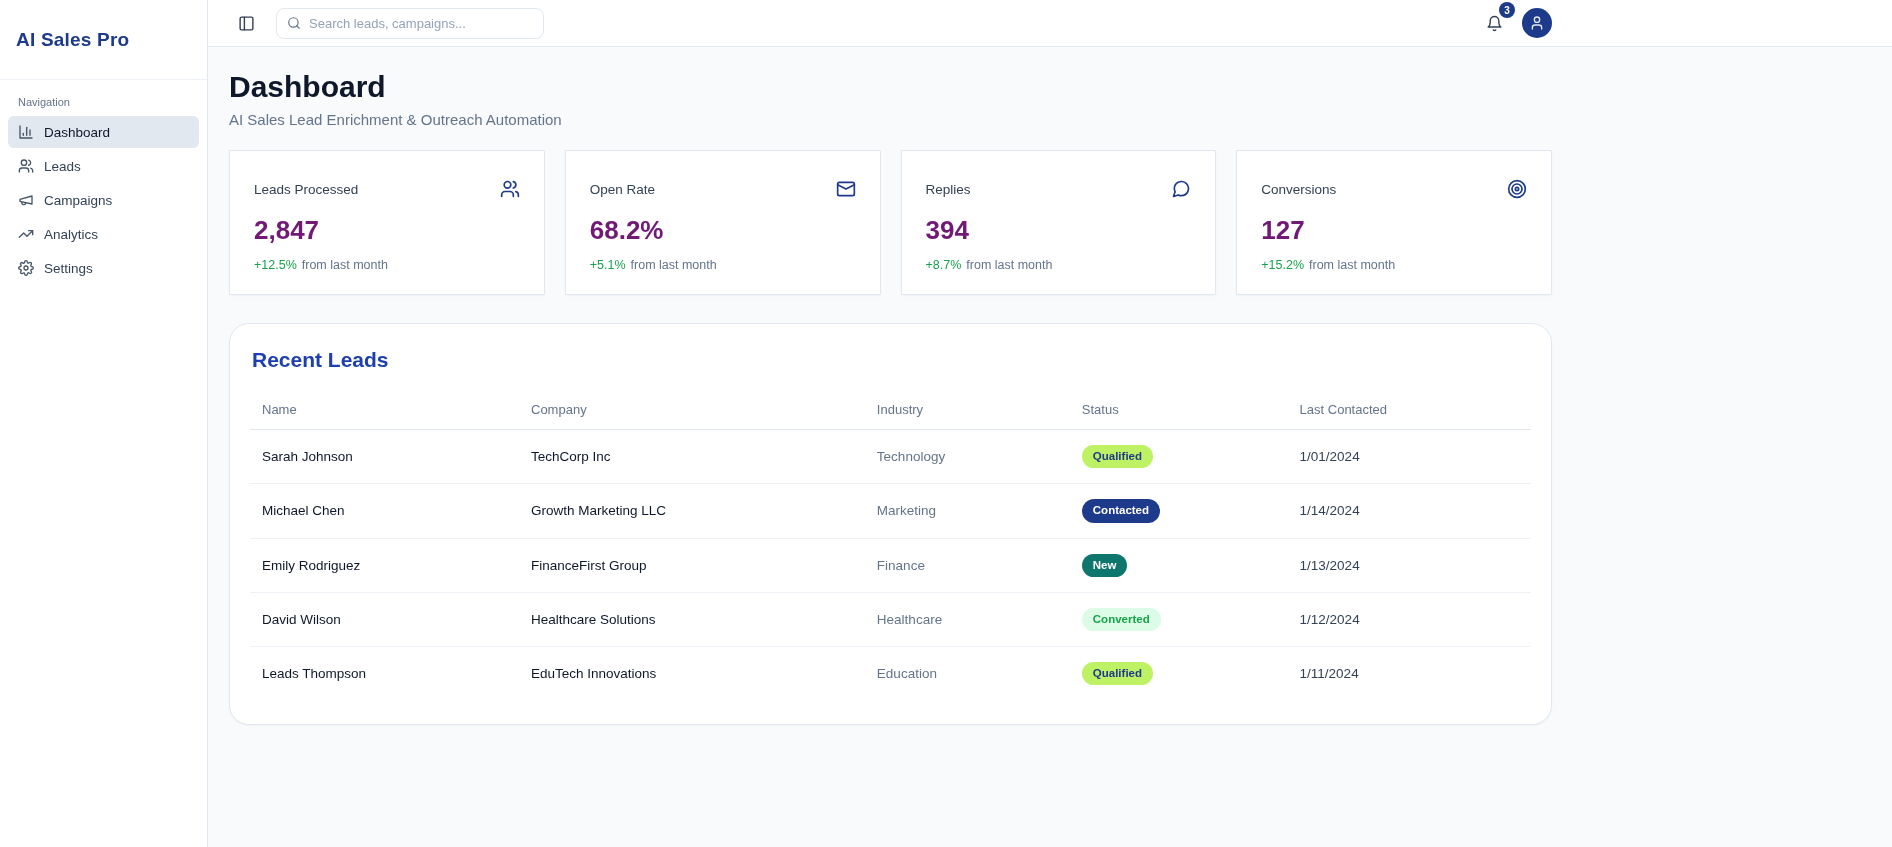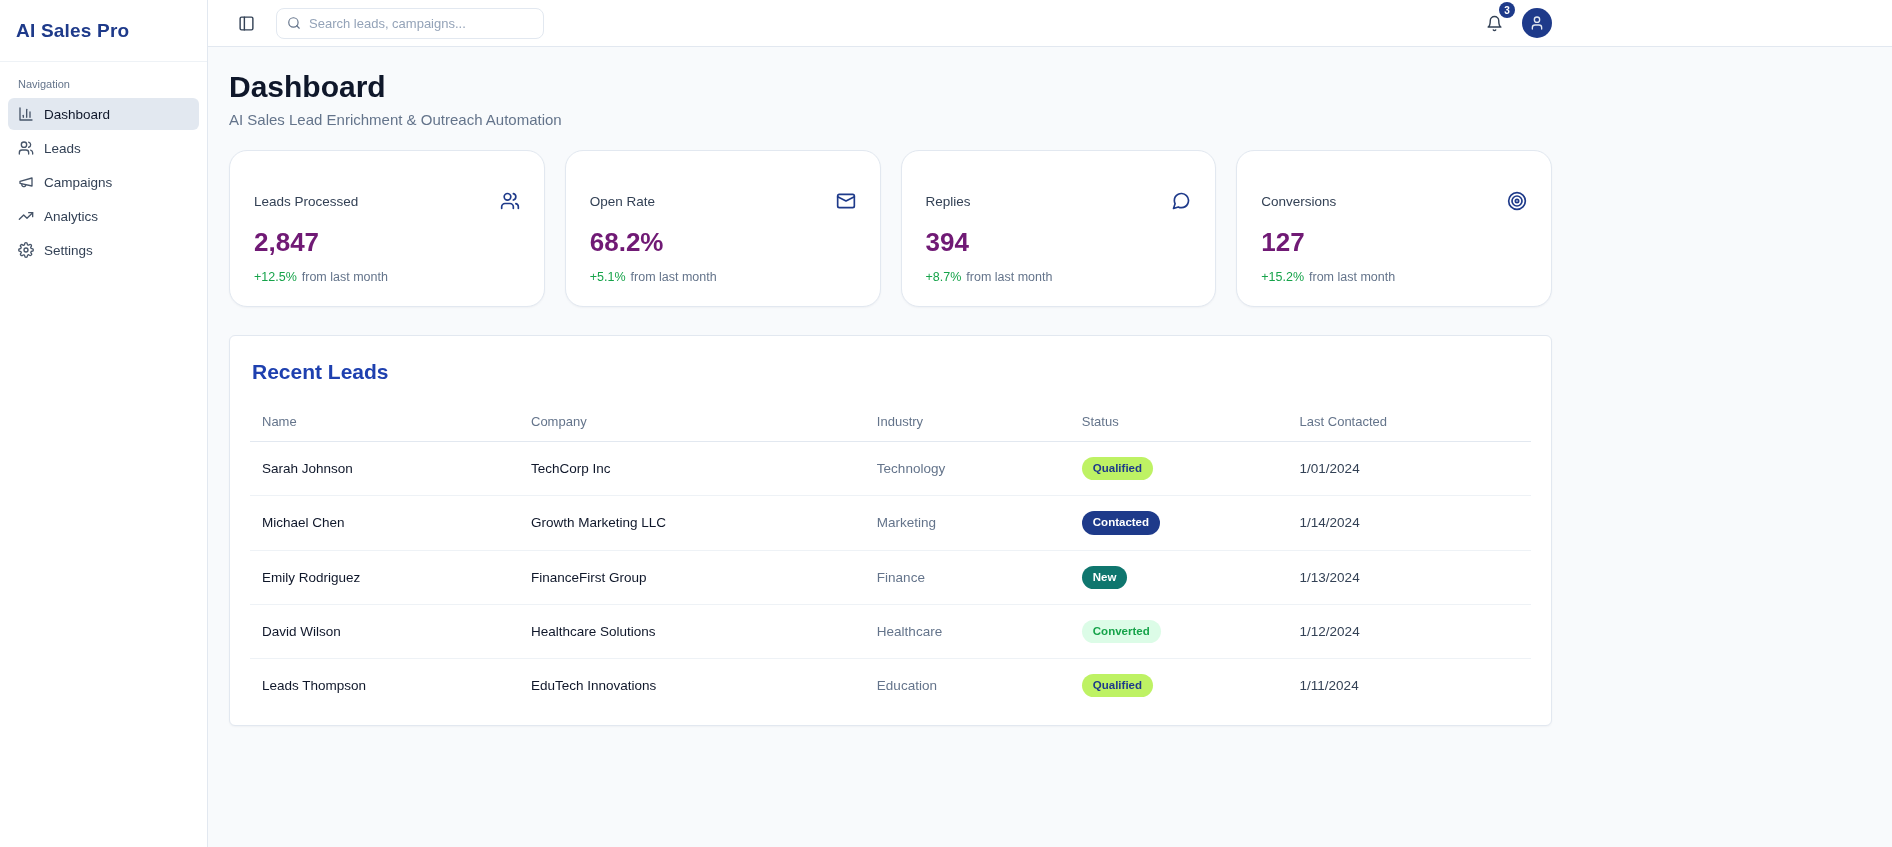--- a/index.html
+++ b/index.html
@@ -11,21 +11,21 @@
     overflow:hidden;
   }
   .app { display:flex; width:1892px; height:847px; }
 
   
   .sidebar {
     width:208px; flex-shrink:0; background:#ffffff;
     border-right:1px solid #e2e8f0; display:flex; flex-direction:column;
   }
   .sidebar-header {
-    height:62px; display:flex; align-items:center;
+    height:80px; display:flex; align-items:center;
     padding:0 16px; border-bottom:1px solid #eef2f6;
   }
   .logo { font-size:19px; font-weight:700; color:#1e3a8a; letter-spacing:.2px; }
   .sidebar-section { padding:10px 8px; }
   .section-label { font-size:11px; color:#64748b; padding:6px 10px 8px; }
   .nav-item {
     display:flex; align-items:center; gap:10px;
     padding:8px 10px; margin-bottom:2px; border-radius:6px;
     font-size:13.5px; color:#334155; cursor:pointer;
   }
@@ -73,34 +73,34 @@
   .avatar svg { width:16px; height:16px; }
 
   
   .main { flex:1; overflow:auto; }
   .main-inner { max-width:1360px; padding:23px 16px 24px 21px; }
   .page-title { font-size:30px; font-weight:700; color:#0f172a; }
   .page-subtitle { font-size:15px; color:#64748b; margin-top:7px; }
 
   .stats { display:grid; grid-template-columns:repeat(4,1fr); gap:20px; margin-top:22px; }
   .stat-card {
-    background:#ffffff; border:1px solid #e2e8f0; border-radius:18px;
-    padding:40px 24px 22px; box-shadow:0 1px 2px rgba(15,23,42,.04);
+    background:#ffffff; border:1px solid #e2e8f0; border-radius:1px;
+    padding:28px 24px 22px; box-shadow:0 1px 2px rgba(15,23,42,.04);
   }
   .stat-head { display:flex; align-items:center; justify-content:space-between; }
   .stat-label { font-size:13.5px; color:#334155; }
   .stat-icon { display:inline-flex; color:#1e3a8a; }
   .stat-icon svg { width:20px; height:20px; }
   .stat-value { font-size:26px; font-weight:700; color:#701a75; margin-top:16px; }
   .stat-change { font-size:12.5px; color:#64748b; margin-top:12px; }
   .stat-change .pct { color:#16a34a; font-weight:500; margin-right:5px; }
 
   .leads-card {
-    background:#ffffff; border:1px solid #e2e8f0; border-radius:6px;
-    margin-top:28px; padding:24px 20px 13px; box-shadow:0 1px 2px rgba(15,23,42,.04);
+    background:#ffffff; border:1px solid #e2e8f0; border-radius:20px;
+    margin-top:28px; padding:24px 20px 24px; box-shadow:0 1px 2px rgba(15,23,42,.04);
   }
   .leads-title { font-size:21px; font-weight:700; color:#1e40af; padding-left:2px; }
   table { width:100%; border-collapse:collapse; margin-top:20px; }
   th {
     text-align:left; font-size:13px; font-weight:500; color:#64748b;
     padding:10px 12px 12px; border-bottom:1px solid #e2e8f0;
   }
   td { font-size:13.5px; padding:15px 12px; border-bottom:1px solid #eef2f6; }
   tr:last-child td { border-bottom:none; }
   col.c-name { width:21%; } col.c-company { width:27%; }

